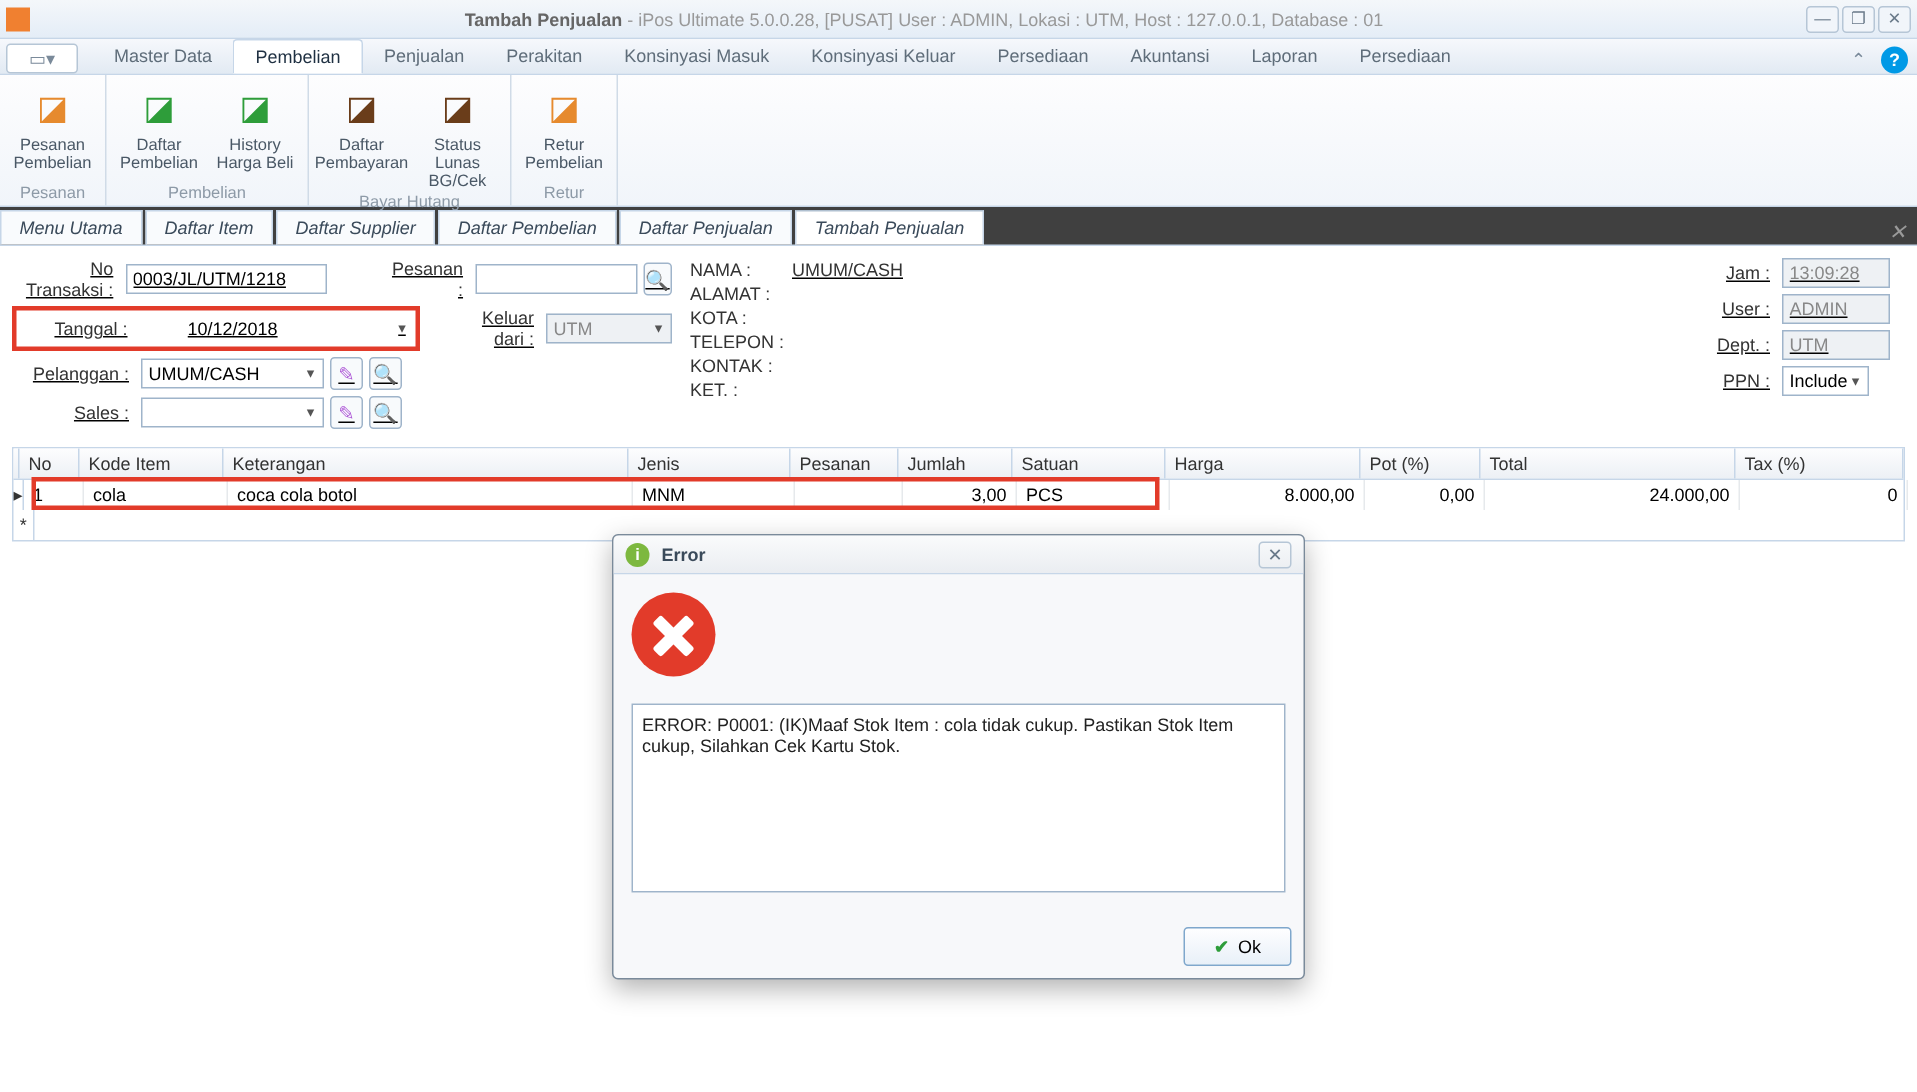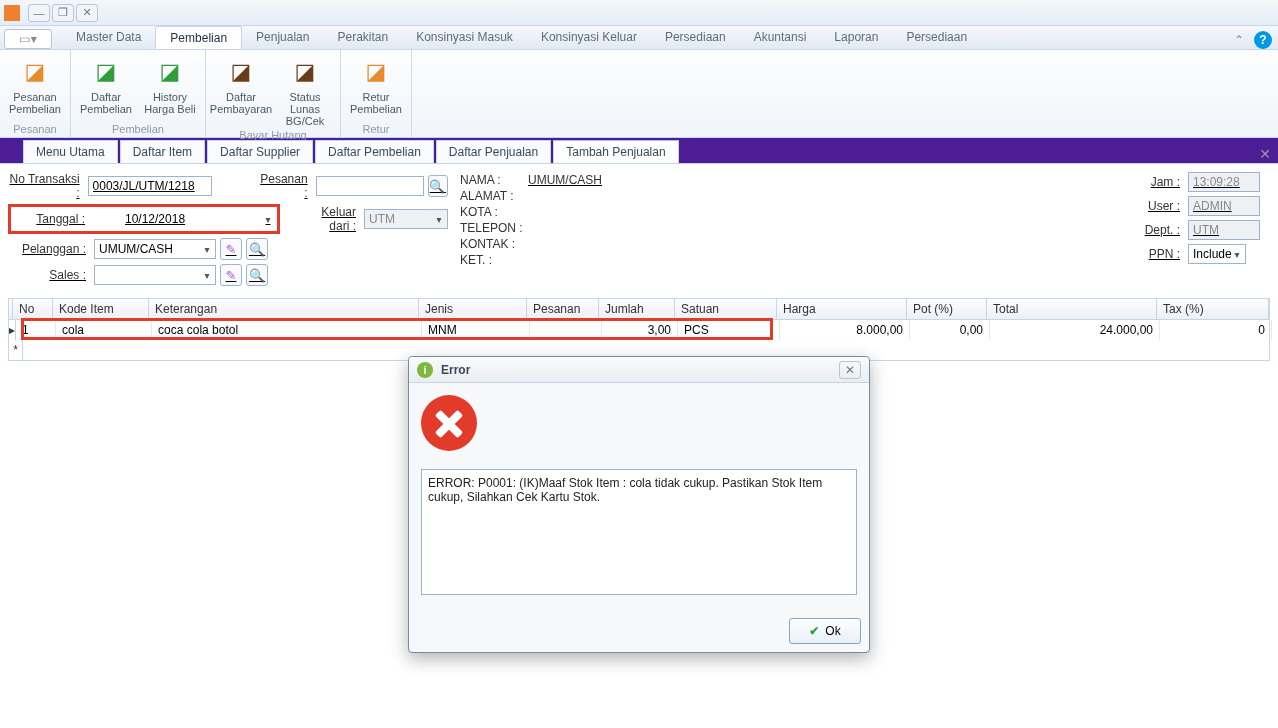--- a/index.html
+++ b/index.html
@@ -25,21 +25,21 @@
 
 .ribbon { height: 88px; background: linear-gradient(#fdfdfe,#f1f5fa); border-bottom: 1px solid #c6d6e8; display:flex; }
 .ribbon-group { border-right:1px solid #d0dbe7; display:flex; flex-direction:column; padding:2px 6px 0 6px;}
 .ribbon-row { display:flex; gap:6px; flex:1; }
 .ribbon-tool { width:58px; display:flex; flex-direction:column; align-items:center; justify-content:flex-start; padding-top:4px; cursor:pointer; text-align:center;}
 .ribbon-tool .ic { width:32px;height:32px;margin-bottom:3px; display:flex;align-items:center;justify-content:center;font-size:22px;}
 .ribbon-tool span { font-size:11px; line-height:12px; color:#4a5866;}
 .ribbon-group .glabel { font-size:11px; color:#8d9aa7; text-align:center; padding:2px 0;}
 
 
-.subtab-bar { height: 26px; background:#4c1d95; border-bottom:1px solid #c6d6e8; display:flex; align-items:flex-end; padding-left:23px;}
+.subtab-bar { height: 26px; background:#404040; border-bottom:1px solid #c6d6e8; display:flex; align-items:flex-end; padding-left:0;font-style:italic;}
 .subtab { padding: 4px 12px; border:1px solid #c6d6e8; border-bottom:none; margin-right:2px; background:#f9fbfd; cursor:pointer; font-size:12px; color:#3a4a5a;}
 .subtab.active { background:#fff; border-top:1px solid #b0c0d0;}
 .subtab-close { margin-left:auto; width:18px;height:18px;display:flex;align-items:center;justify-content:center;color:#999;margin-right:4px;cursor:pointer;font-size:14px;}
 
 
 .form-area { padding: 8px; display:flex; gap:12px;text-decoration:underline; }
 .form-left { width: 440px; }
 .form-row { display:flex; align-items:center; margin-bottom:4px; gap:4px; }
 .form-row label { width:82px; text-align:right; padding-right:4px; color:#333; }
 .form-input { height:20px; border:1px solid #9fb4ca; padding:0 4px; background:#fff; }
@@ -84,20 +84,23 @@
 .dlg-detail { margin-top:18px; width:100%; height:126px; border:1px solid #9fb4ca; background:#fff; padding:6px; font-size:12px; color:#222; overflow:auto; resize:none;}
 .dlg-foot { display:flex; justify-content:flex-end; padding:8px;}
 .dlg-ok { width:72px;height:26px;border:1px solid #7fa7cc;background:linear-gradient(#fefeff,#e8f0f8);display:flex;align-items:center;justify-content:center;gap:6px;cursor:pointer;border-radius:3px;}
 .dlg-ok .chk { color:#2e9d3a; font-weight:bold;}
 </style>
 </head>
 <body>
 
 <div class="title-bar">
   <div class="app-icon"></div>
+  <div class="title-text">
+    <b>Tambah Penjualan</b><span> - iPos Ultimate 5.0.0.28, [PUSAT] User : ADMIN, Lokasi : UTM, Host : 127.0.0.1, Database : 01</span>
+  </div>
   <div class="win-btns">
     <div class="win-btn">—</div>
     <div class="win-btn">❐</div>
     <div class="win-btn">✕</div>
   </div>
 </div>
 
 <div class="menu-bar">
   <div class="menu-chip">▭▾</div>
   <div id="menu-items" style="display: flex;">
@@ -174,21 +177,21 @@
       <div class="subtab">Daftar Penjualan</div>
       <div class="subtab active">Tambah Penjualan</div>
     </div>
   <div class="subtab-close">✕</div>
 </div>
 
 <div class="form-area">
   <div class="form-left">
     <div class="form-row">
       <label>No Transaksi :</label>
-      <input class="form-input" style="width: 124px;" value="0003/JL/UTM/1218">
+      <input class="form-input" style="width: 134px;" value="0003/JL/UTM/1218">
       <div style="width:40px"></div>
       <label style="width:60px">Pesanan :</label>
       <input class="form-input" style="width: 108px;" value="">
       <div class="icon-btn blue">🔍</div>
     </div>
     <div class="form-row">
       <div class="combo highlight-red" style="display:flex;align-items:center;padding:2px;gap:32px;">
         <label style="width:76px;text-align:right;padding-right:4px;">Tanggal :</label>
         <input class="form-input" style="width: 108px; border: none;" value="10/12/2018">
         <span class="caret" style="position:static;">▾</span>

